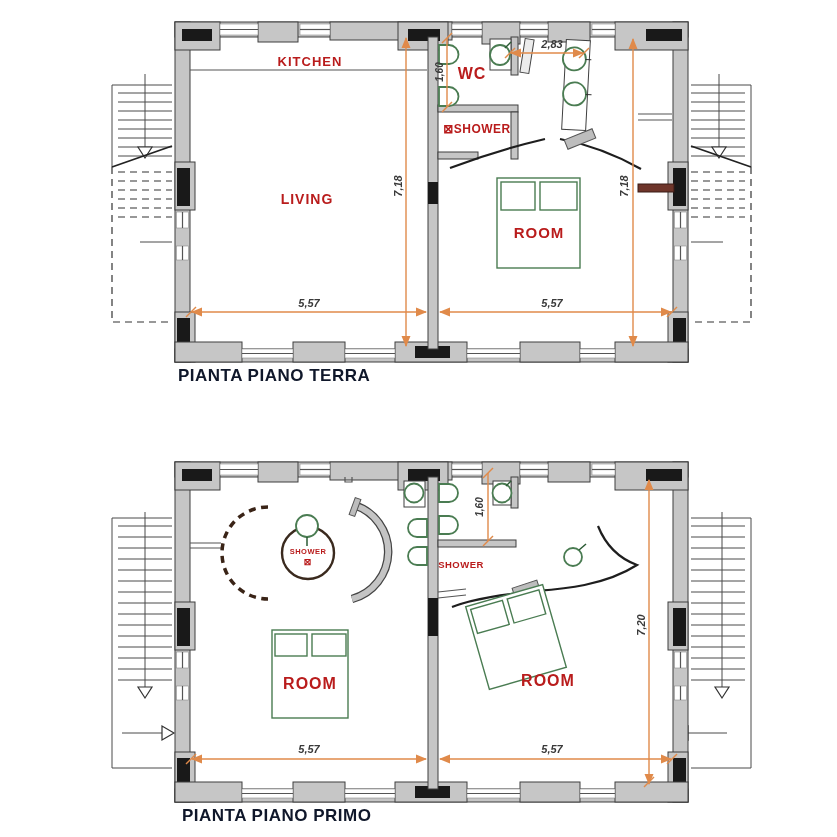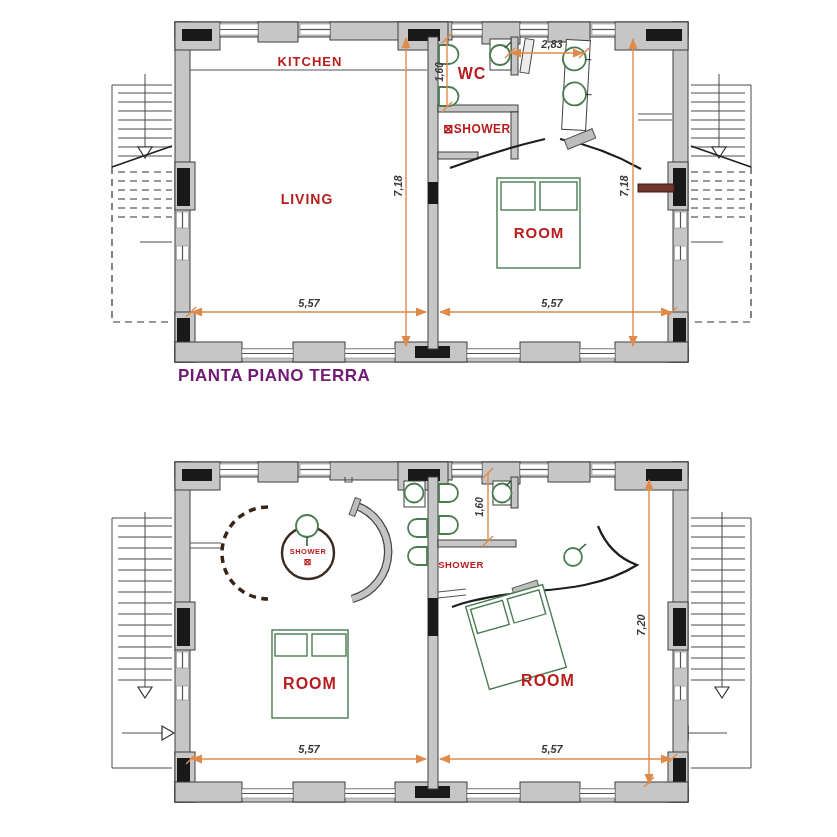--- a/index.html
+++ b/index.html
@@ -5,21 +5,21 @@
   * { margin:0; padding:0; box-sizing:border-box; }
   html,body { background:#ffffff; }
   body { font-family:"Liberation Sans", sans-serif; }
   .canvas { position:relative; width:837px; height:837px; background:#fff; overflow:hidden; }
   .canvas > svg { position:absolute; left:0; top:0; }
 
   .lbl { position:absolute; transform:translate(-50%,-50%); color:#b91c1c; white-space:nowrap; letter-spacing:1px; font-weight:600; }
   .rot { transform:translate(-50%,-50%) rotate(-90deg); }
   .dim { position:absolute; transform:translate(-50%,-50%); color:#3a3a3a; font-size:11px; font-style:italic; font-weight:700; white-space:nowrap; }
   .dim.rot { transform:translate(-50%,-50%) rotate(-90deg); }
-  .title { position:absolute; font-size:17px; font-weight:700; color:#701a75; letter-spacing:0.5px; }
+  .title { position:absolute; font-size:17px; font-weight:700; color:#0f172a; letter-spacing:0.5px; }
 
   
   .wall { fill:#c6c6c6; stroke:#3e3e3e; stroke-width:1; }
   .pillar { fill:#191919; stroke:none; }
   .win { fill:#ffffff; stroke:#8a8a8a; stroke-width:0.6; }
   .thin { stroke:#555; stroke-width:1.2; fill:none; }
   .stair { stroke:#4a4a4a; stroke-width:1; fill:none; }
   .stairbold { stroke:#222; stroke-width:1.8; fill:none; }
   .dash { stroke:#333; stroke-width:1.2; fill:none; stroke-dasharray:7 5; }
   .openarrow { fill:#fff; stroke:#333; stroke-width:1.2; }
@@ -311,14 +311,15 @@
 
 <div class="lbl" style="left:308px;top:551px;font-size:7.5px;letter-spacing:0.5px">SHOWER</div>
 <div class="lbl" style="left:308px;top:562px;font-size:9px">⊠</div>
 <div class="lbl" style="left:461px;top:564px;font-size:9.5px;letter-spacing:0.5px">SHOWER</div>
 <div class="lbl" style="left:310px;top:684px;font-size:16px">ROOM</div>
 <div class="lbl" style="left:548px;top:681px;font-size:16px">ROOM</div>
 <div class="dim rot" style="left:479px;top:507px;font-size:10px">1,60</div>
 <div class="dim rot" style="left:641px;top:625px">7,20</div>
 <div class="dim" style="left:309px;top:749px">5,57</div>
 <div class="dim" style="left:552px;top:749px">5,57</div>
+<div class="title" style="left:182px;top:806px">PIANTA PIANO PRIMO</div>
 
 </div>
 
 </body></html>

